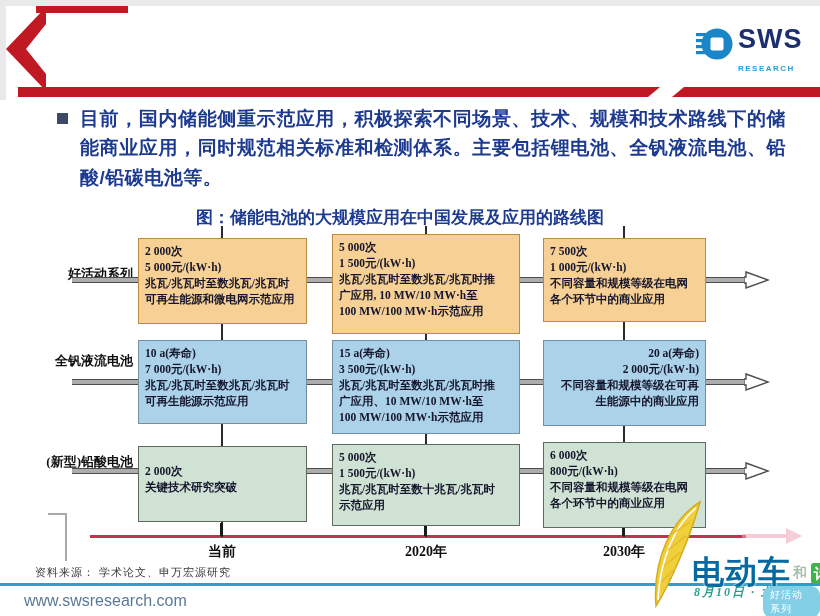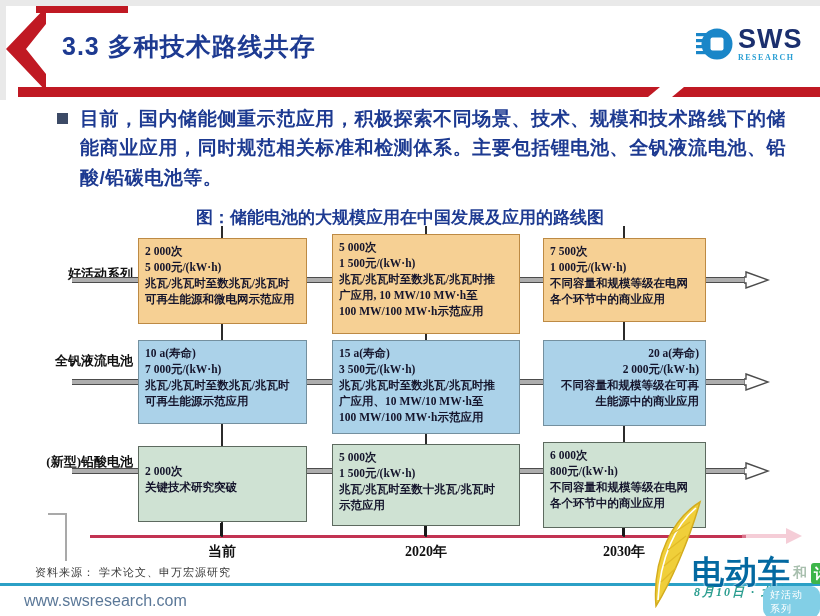--- a/index.html
+++ b/index.html
@@ -19,21 +19,21 @@
     position:absolute;left:18px;top:87px;width:642px;height:10px;background:#c01923;
     clip-path:polygon(0 0,100% 0,calc(100% - 12px) 100%,0 100%);
   }
   .hdr-bar-b{
     position:absolute;left:672px;top:87px;width:148px;height:10px;background:#c01923;
     clip-path:polygon(12px 0,100% 0,100% 100%,0 100%);
   }
   .logo-wrap{position:absolute;left:696px;top:26px;display:flex;align-items:flex-start;}
   .logo-text{margin-left:4px;line-height:1;}
   .logo-sws{font-size:27px;font-weight:bold;color:#1b2f6e;letter-spacing:1px;}
-  .logo-research{font-size:8px;font-weight:bold;color:#2a9fd4;letter-spacing:1.5px;margin-top:1px;font-family:Liberation Serif, serif;}
+  .logo-research{font-size:8px;font-weight:bold;color:#2a9fd4;letter-spacing:1.5px;margin-top:12px;}
 
   
   .bullet-sq{position:absolute;left:57px;top:113px;width:11px;height:11px;background:#3c4a66;}
   .bullet-p{
     position:absolute;left:80px;top:104px;width:706px;
     font-size:19px;font-weight:bold;color:#1d3a91;line-height:1.55;
     text-align:justify;letter-spacing:.5px;
   }
 
   
@@ -94,21 +94,20 @@
 
 <div id="slide">
 
   <div class="frame-strip" style="left:0;top:0;width:820px;height:6px;"></div>
   <div class="frame-strip" style="left:0;top:0;width:6px;height:100px;"></div>
 
   <svg style="position:absolute;left:2px;top:5px;" width="46" height="88" viewBox="0 0 46 88">
     <path d="M44 2 L4 44 L44 86 L44 69 L24 44 L44 19 Z" fill="#c01923"></path>
   </svg>
   <div class="hdr-sliver"></div>
-  <div class="hdr-title">3.3 多种技术路线共存</div>
 
   <div class="logo-wrap">
     <svg width="38" height="38" viewBox="0 0 38 38">
       <rect x="0" y="7" width="13" height="3.2" fill="#1a86c8"></rect>
       <rect x="0" y="13" width="15" height="3.2" fill="#1a86c8"></rect>
       <rect x="0" y="19" width="15" height="3.2" fill="#1a86c8"></rect>
       <rect x="0" y="25" width="13" height="3.2" fill="#1a86c8"></rect>
       <circle cx="21" cy="18" r="15.5" fill="#1a86c8"></circle>
       <rect x="14.5" y="11.5" width="13" height="13" rx="2" fill="#ffffff"></rect>
     </svg>

